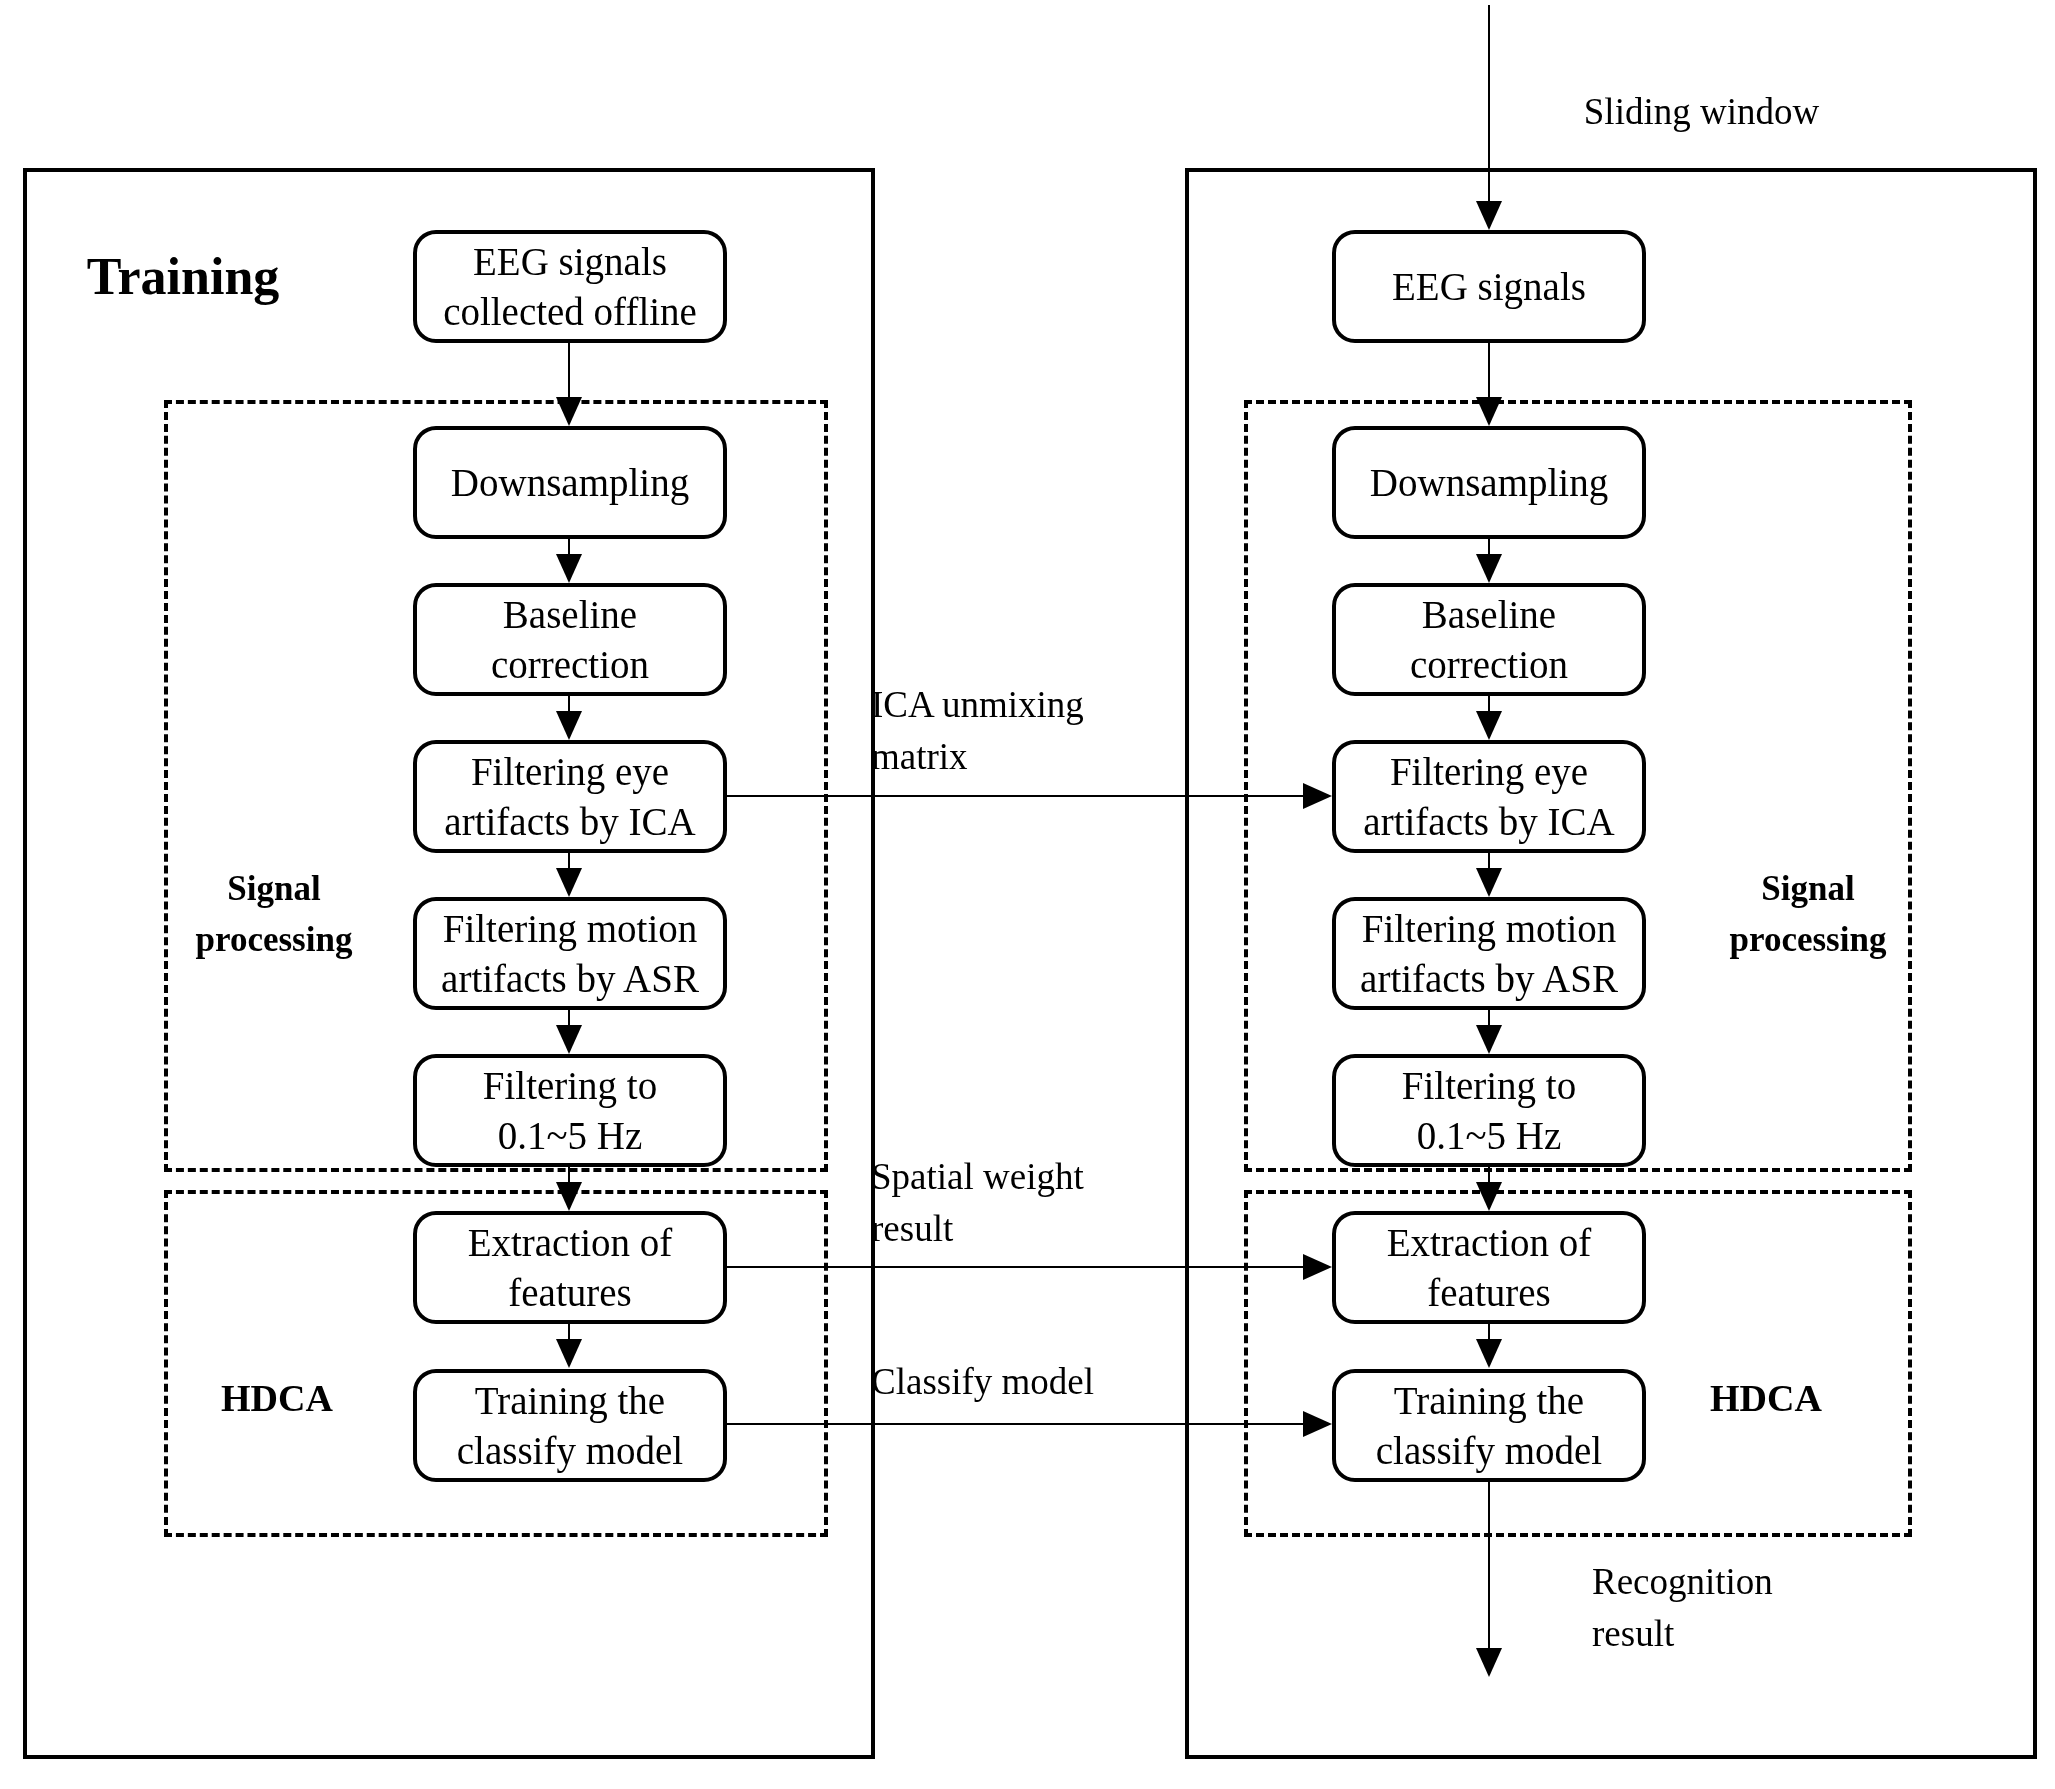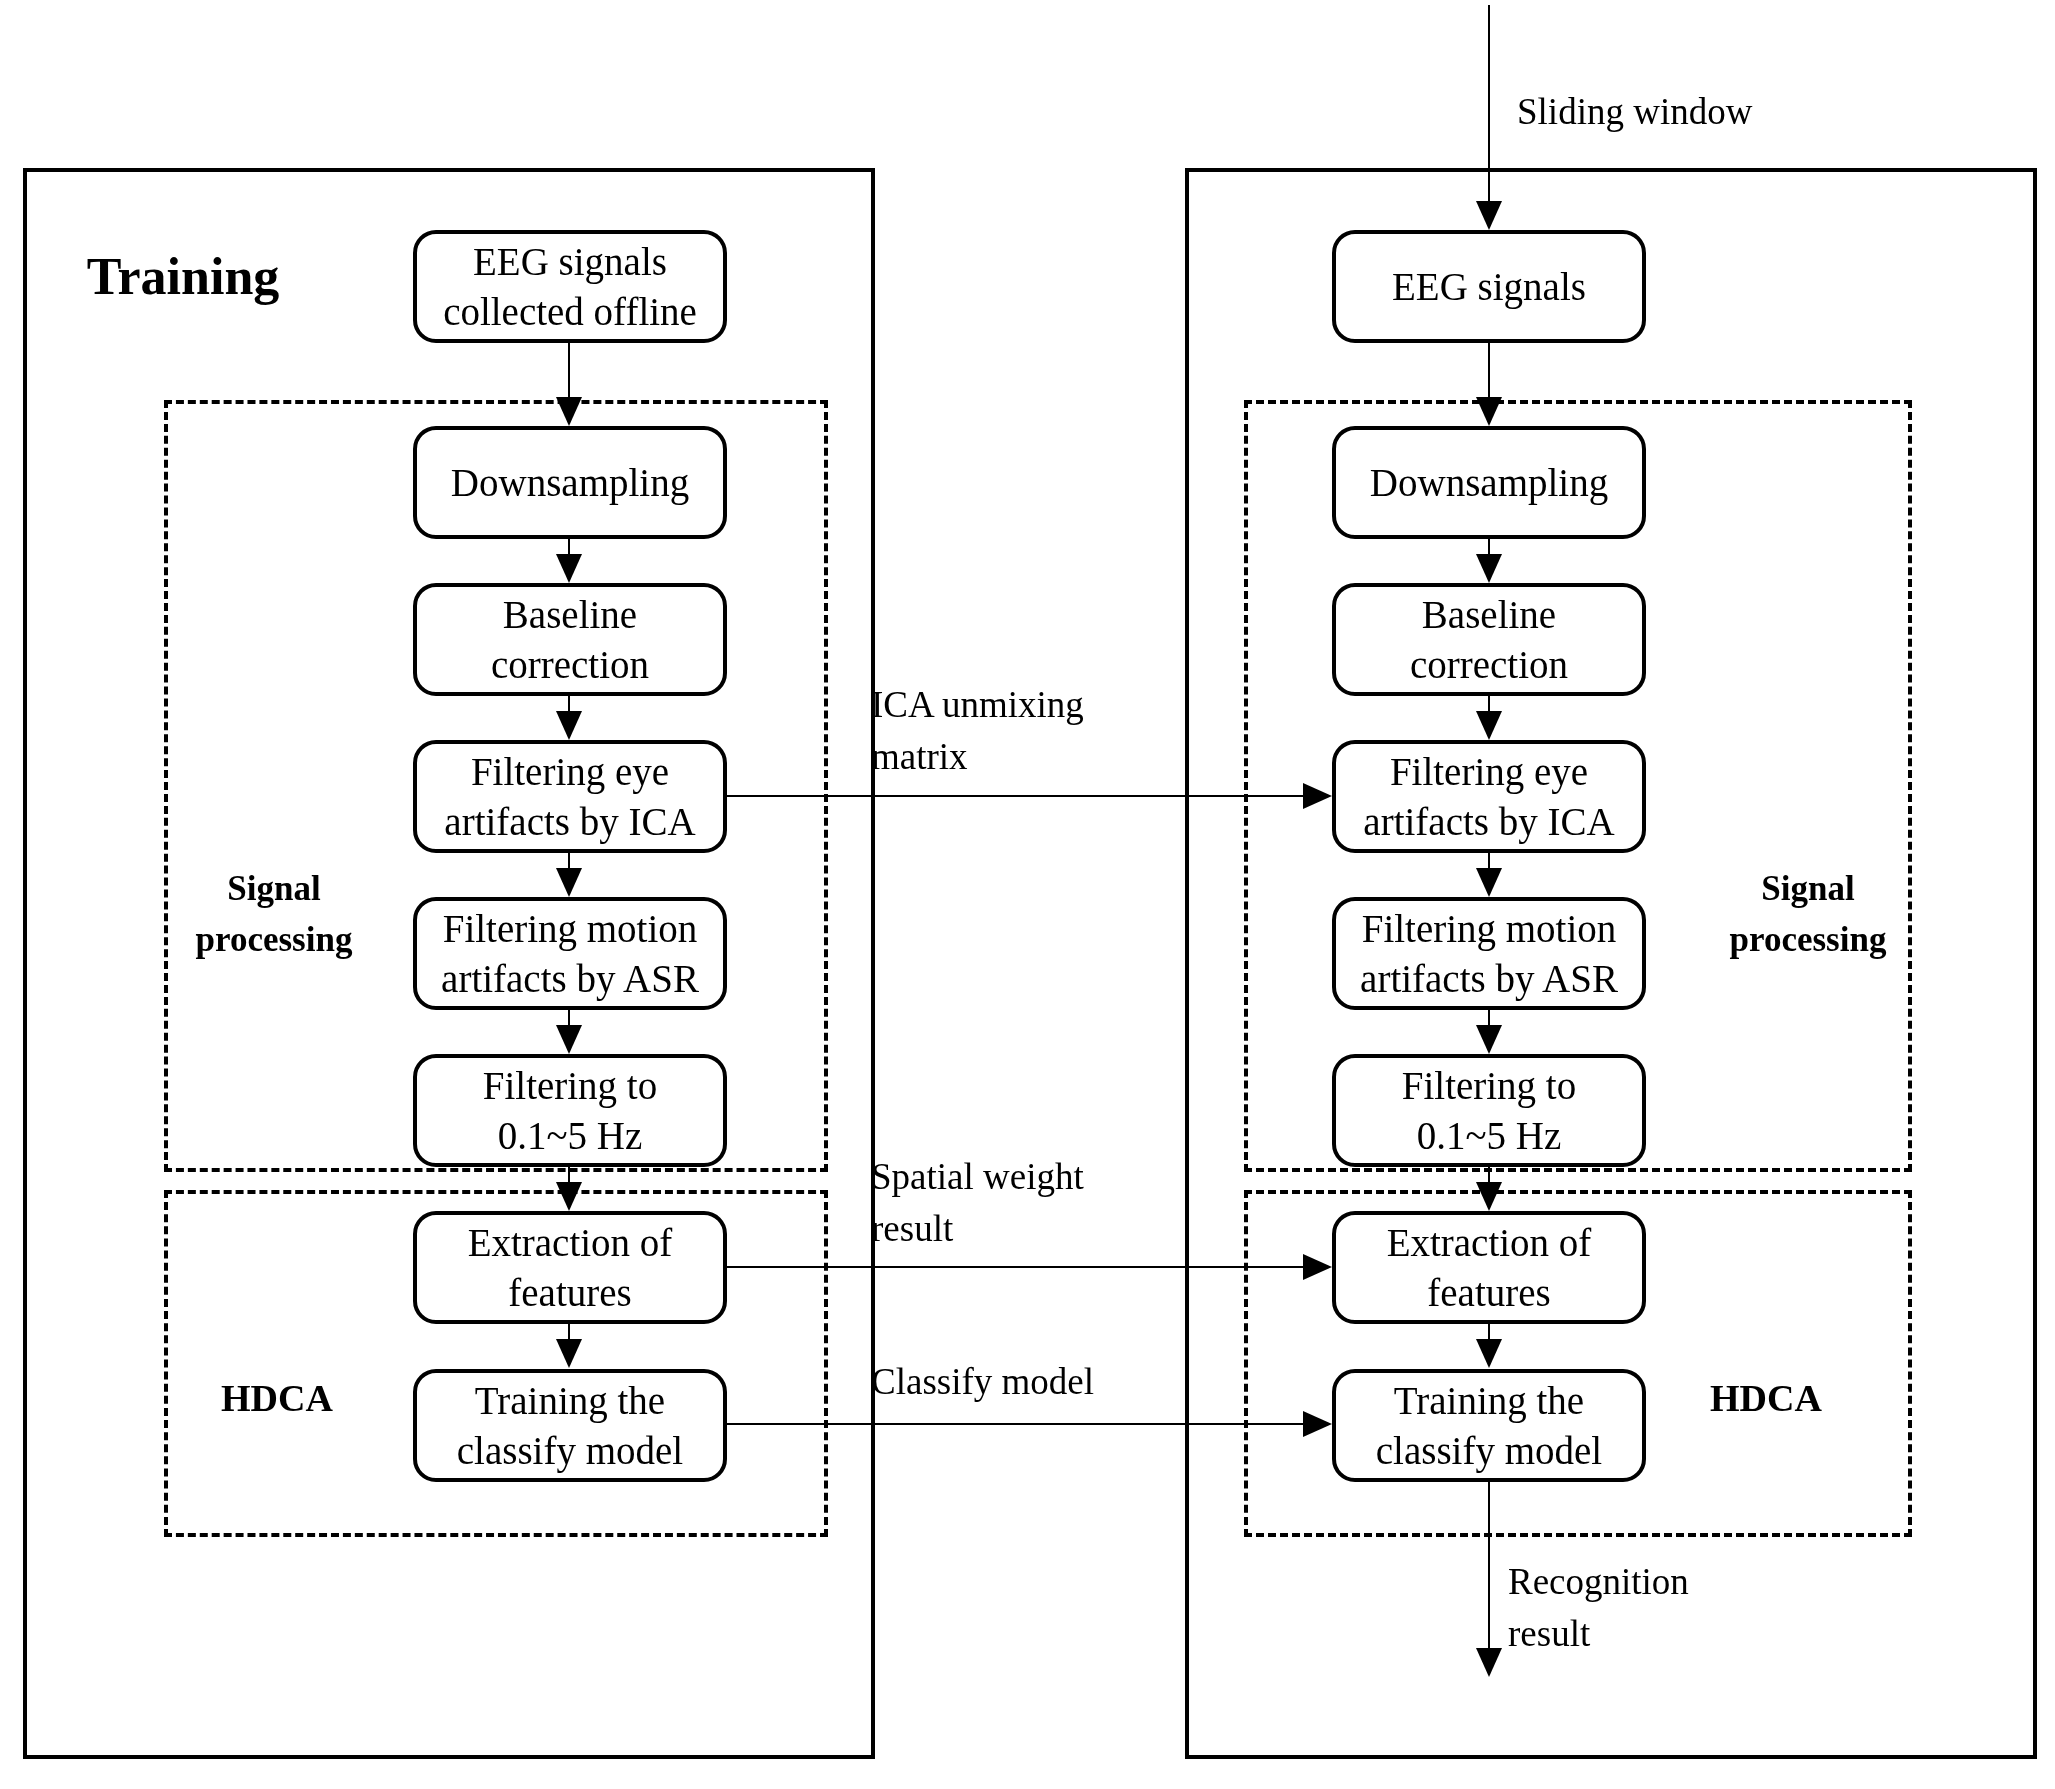--- a/index.html
+++ b/index.html
@@ -12,21 +12,21 @@
   .panel-title { position:absolute; font-size:52px; font-weight:bold; text-align:center; white-space:nowrap; }
   .dashed-box { position:absolute; border:4.3px dashed #000; box-sizing:border-box; }
   .fbox {
     position:absolute; width:314px; border:4.3px solid #000; border-radius:23px;
     background:#fff; box-sizing:border-box;
     display:flex; align-items:center; justify-content:center;
     text-align:center; font-size:39px; line-height:1.28; white-space:pre-line;
   }
   .section-label { position:absolute; font-weight:bold; font-size:35px; line-height:1.45; text-align:center; white-space:pre-line; }
   .note { position:absolute; font-size:37px; line-height:1.40; white-space:pre-line; }
-  .note-left { text-align:left; }
+  .note-left { text-align:center;margin-left:26px; }
   .varrow { position:absolute; width:27px; }
   .varrow .line { position:absolute; left:12px; top:0; width:2.4px; background:#000; }
   .varrow .head { position:absolute; left:0; bottom:0; width:0; height:0;
     border-left:13.4px solid transparent; border-right:13.4px solid transparent; border-top:29px solid #000; }
   .harrow { position:absolute; height:27px; }
   .harrow .line { position:absolute; left:0; top:12px; height:2.4px; background:#000; }
   .harrow .head { position:absolute; right:0; top:0; width:0; height:0;
     border-top:13.4px solid transparent; border-bottom:13.4px solid transparent; border-left:29px solid #000; }
 </style>
 </head>
@@ -160,17 +160,17 @@
     <div class="line" style="width:578px;"></div>
     <div class="head"></div>
   </div>
 
   <div class="note note-left" style="left:1517px; top:86px; width:317px; white-space:nowrap;">Sliding window</div>
   <div class="note" style="left:871px; top:679px; width:317px;">ICA unmixing
 matrix</div>
   <div class="note" style="left:871px; top:1151px; width:317px;">Spatial weight
 result</div>
   <div class="note" style="left:871px; top:1356px; width:317px;">Classify model</div>
-  <div class="note" style="left:1508px; top:1556px; width:268px;">Recognition
+  <div class="note" style="left:1592px; top:1556px; width:268px;">Recognition
 result</div>
 
 </div>
 
 
 </body></html>

